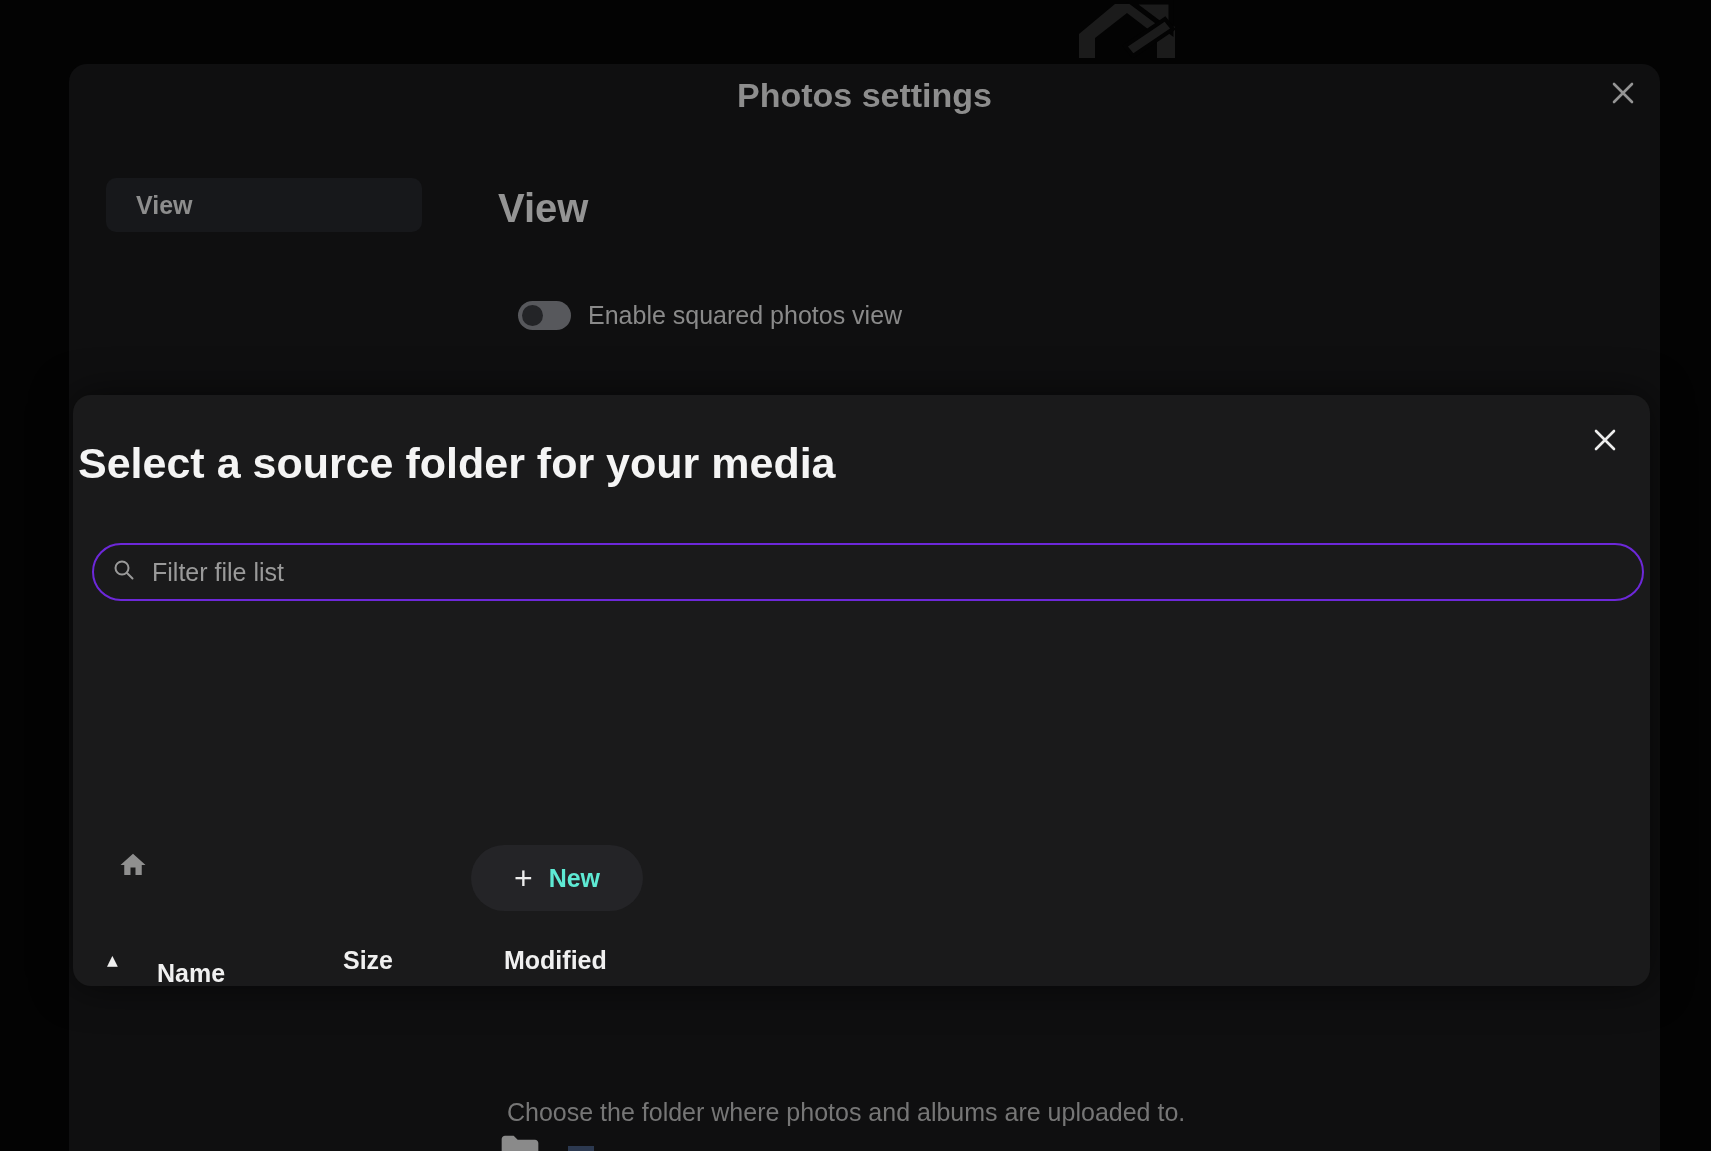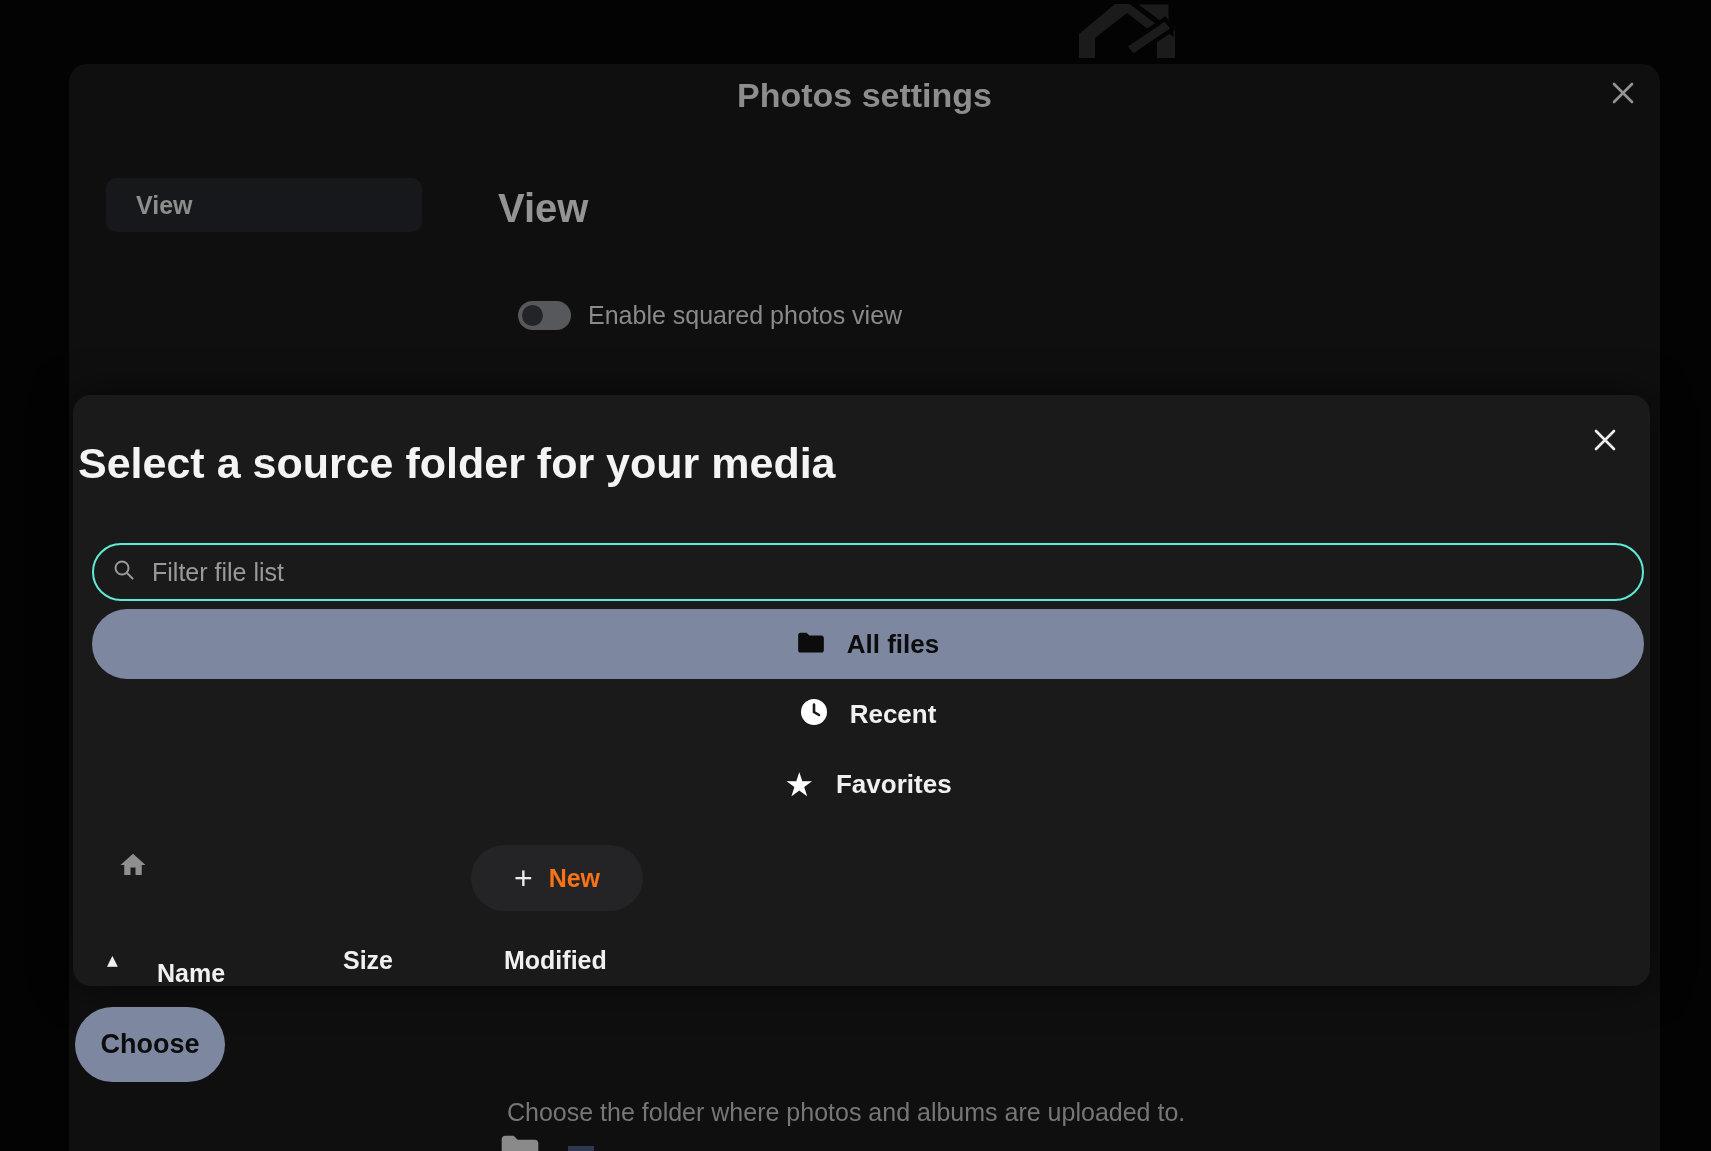--- a/index.html
+++ b/index.html
@@ -31,39 +31,39 @@
   .bottom-folder{position:absolute;left:431px;top:1070px;width:40px;height:30px;}
   .text-sliver{position:absolute;left:499px;top:1082px;width:26px;height:6px;background:#2c3950;}
 
   
   .picker-modal{position:absolute;left:73px;top:395px;width:1577px;height:591px;
         background:#1a1a1b;border-radius:18px;box-shadow:0 0 40px rgba(0,0,0,.6);}
   .pm-close{position:absolute;top:30px;right:28px;width:34px;height:34px;display:flex;
         align-items:center;justify-content:center;cursor:pointer;}
   .pm-title{position:absolute;left:5px;top:44px;font-size:43px;font-weight:700;color:#f4f4f4;}
   .filter-box{position:absolute;left:19px;right:6px;top:148px;height:58px;box-sizing:border-box;
-        border:2px solid #5eead4;border-radius:29px;display:flex;align-items:center;
+        border:2px solid #6d28d9;border-radius:29px;display:flex;align-items:center;
         padding-left:18px;background:transparent;}
   .filter-box input{flex:1;border:none;outline:none;background:transparent;margin-left:14px;
         font-size:25px;color:#d5d5d5;font-family:"Liberation Sans",sans-serif;}
   .filter-box input::placeholder{color:#9a9a9a;opacity:1;}
   .nav-list{position:absolute;left:19px;right:6px;top:214px;}
   .nav-row{height:70px;display:flex;align-items:center;justify-content:center;gap:22px;
         border-radius:35px;cursor:pointer;}
   .nav-row .lbl{font-size:26px;font-weight:700;color:#f0f0f0;}
   .nav-row.selected{background:#7e87a0;}
   .nav-row.selected .lbl{color:#0c0c0c;}
   .star-glyph{font-family:"DejaVu Sans",sans-serif;font-size:33px;color:#fff;line-height:1;}
   .home-btn{position:absolute;left:40px;top:452px;width:40px;height:40px;display:flex;
         align-items:center;justify-content:center;cursor:pointer;}
   .new-btn{position:absolute;left:398px;top:450px;width:172px;height:66px;background:#242427;
         border-radius:33px;display:flex;align-items:center;justify-content:center;gap:16px;
         cursor:pointer;}
   .new-btn .plus{font-size:32px;font-weight:400;color:#ededed;line-height:1;}
-  .new-btn .lbl{font-size:25px;font-weight:700;color:#f97316;}
+  .new-btn .lbl{font-size:25px;font-weight:700;color:#5eead4;}
   .table-head{position:absolute;left:0;top:551px;width:100%;height:34px;}
   .th{position:absolute;font-size:25px;font-weight:700;color:#f0f0f0;}
   .sort-caret{position:absolute;left:34px;top:6px;font-family:"DejaVu Sans",sans-serif;
         font-size:14px;color:#f0f0f0;cursor:pointer;}
   .th-name{left:84px;margin-top:13px;}
   .th-size{left:270px;}
   .th-modified{left:431px;}
   .choose-btn{position:absolute;left:2px;top:612px;width:150px;height:75px;background:#7e87a0;
         border:none;border-radius:38px;font-family:"Liberation Sans",sans-serif;
         font-size:27px;font-weight:700;color:#0c0c0c;cursor:pointer;}
@@ -131,43 +131,20 @@
     <div class="filter-box">
       <span>
         <svg width="24" height="24" viewBox="0 0 24 24">
           <circle cx="10" cy="10" r="6.5" fill="none" stroke="#9a9a9a" stroke-width="2"></circle>
           <path d="M15,15 L20.5,20.5" stroke="#9a9a9a" stroke-width="2" stroke-linecap="round"></path>
         </svg>
       </span>
       <input type="text" placeholder="Filter file list" style="">
     </div>
 
-    <div class="nav-list">
-      <div class="nav-row selected">
-        <span>
-          <svg width="28" height="22" viewBox="0 0 24 18">
-            <path d="M1,3 C1,1.9 1.9,1 3,1 H8.2 L10.6,3.4 H21 C22.1,3.4 23,4.3 23,5.4 V16 C23,17.1 22.1,18 21,18 H3 C1.9,18 1,17.1 1,16 Z" fill="#0c0c0c"></path>
-          </svg>
-        </span>
-        <span class="lbl">All files</span>
-      </div>
-      <div class="nav-row">
-        <span>
-          <svg width="28" height="28" viewBox="0 0 28 28">
-            <circle cx="14" cy="14" r="13" fill="#ffffff"></circle>
-            <path d="M14,6.5 L14,14 L19,17" stroke="#1a1a1b" stroke-width="2.6" fill="none" stroke-linecap="round"></path>
-          </svg>
-        </span>
-        <span class="lbl">Recent</span>
-      </div>
-      <div class="nav-row">
-        <span class="star-glyph">★</span>
-        <span class="lbl">Favorites</span>
-      </div>
-    </div>
 
     <div class="home-btn">
       <span>
         <svg width="30" height="30" viewBox="0 0 24 24">
           <path d="M10,20 V14 H14 V20 H19 V12 H22 L12,3 L2,12 H5 V20 Z" fill="#8f8f8f"></path>
         </svg>
       </span>
     </div>
 
     <div class="new-btn">
@@ -175,16 +152,15 @@
       <span class="lbl">New</span>
     </div>
 
     <div class="table-head">
       <span class="sort-caret">▲</span>
       <span class="th th-name">Name</span>
       <span class="th th-size">Size</span>
       <span class="th th-modified">Modified</span>
     </div>
 
-    <button class="choose-btn">Choose</button>
   </div>
 
 </div>
 
 </body></html>

